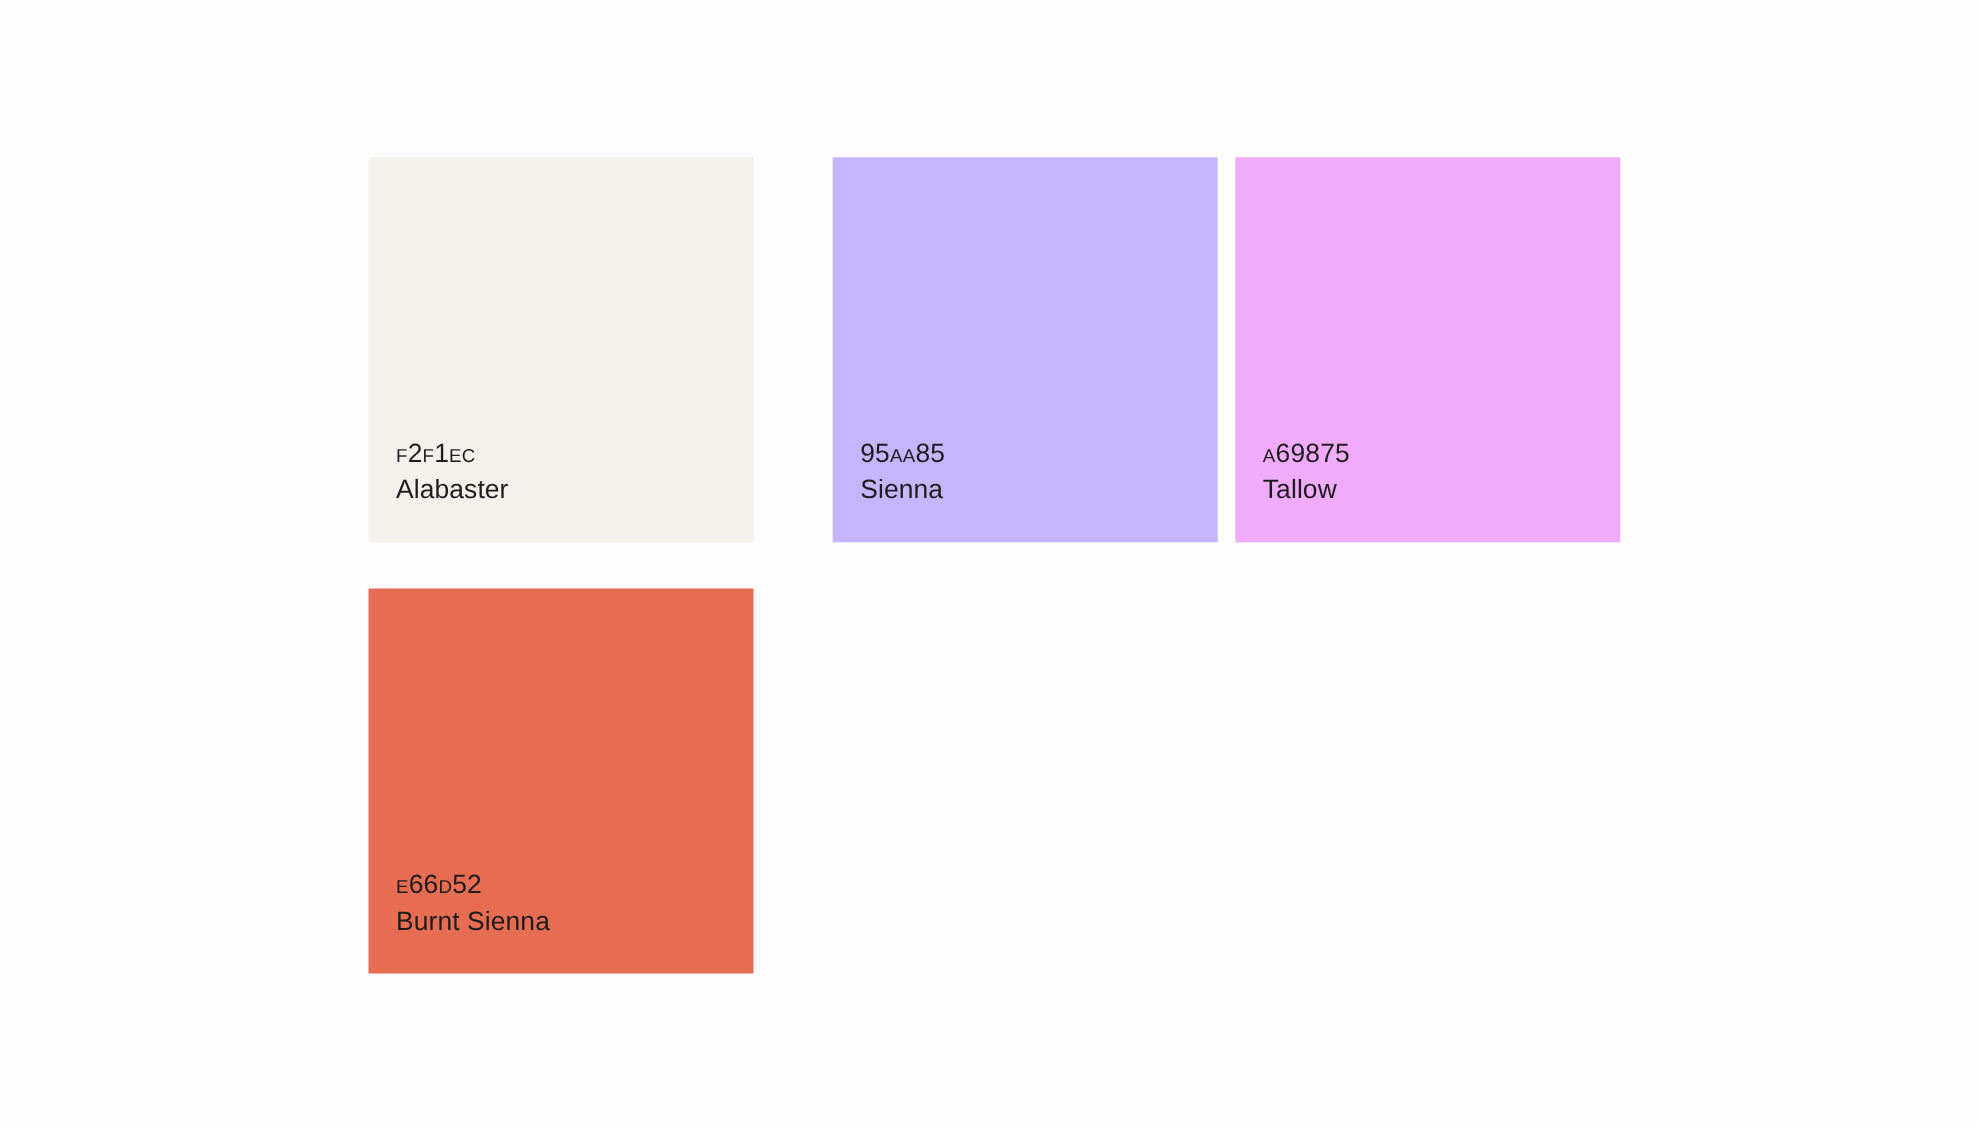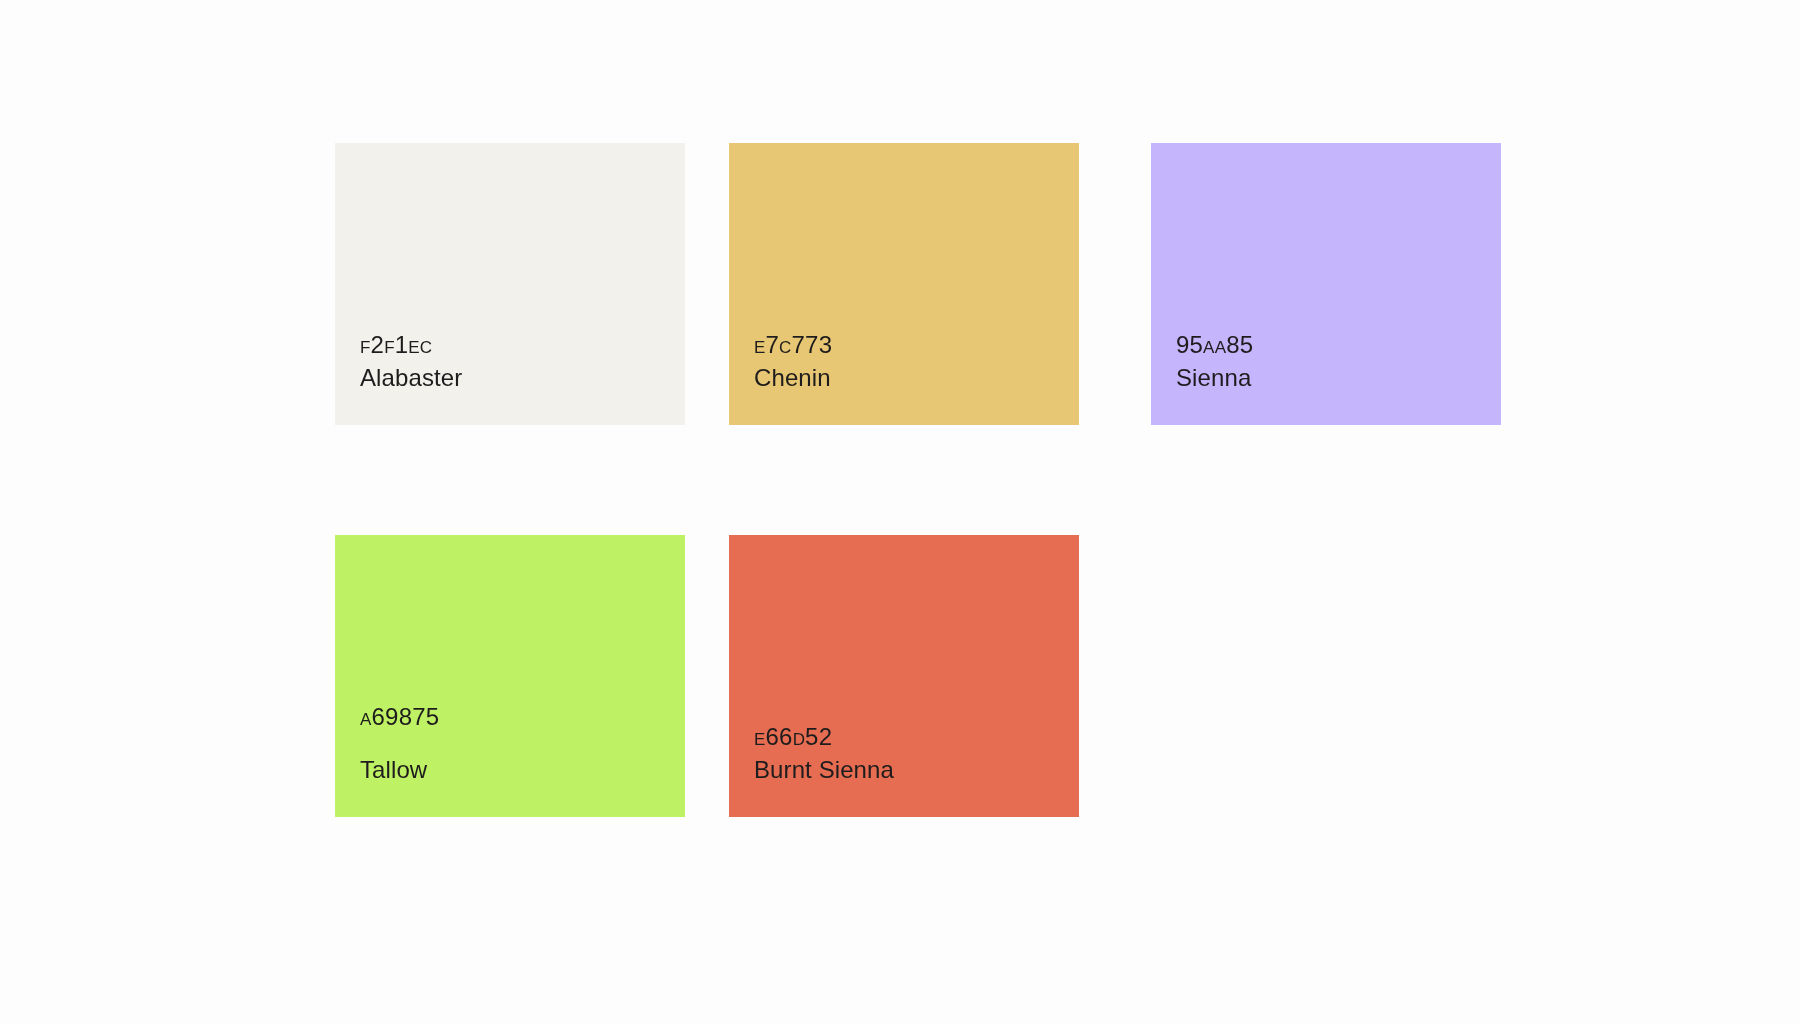--- a/index.html
+++ b/index.html
@@ -21,21 +21,21 @@
     display: grid;
     grid-template-columns: repeat(3, 350px);
     grid-template-rows: repeat(2, 350px);
     column-gap: 44px;
     row-gap: 42px;
   }
 
   .swatch {
     position: relative;
     width: 350px;
-    height: 282px;
+    height: 350px;
     box-sizing: border-box;
     display: flex;
     flex-direction: column;
     justify-content: flex-end;
     align-items: flex-start;
     padding: 0 0 33px 25px;
     overflow: hidden;
   }
 
   .swatch-hex {
@@ -59,31 +59,27 @@
 </head>
 <body style="background: rgb(253, 253, 253);">
 
 <div id="palette-board">
 
   <div class="swatch" style="background: rgb(242, 241, 236); color: rgb(30, 28, 28);">
     <span class="swatch-hex">F2F1EC</span>
     <span class="swatch-name">Alabaster</span>
   </div>
 
-  <div class="swatch" style="background: rgb(231, 199, 115); color: rgb(30, 28, 28);">
-    <span class="swatch-hex">E7C773</span>
-    <span class="swatch-name">Chenin</span>
-  </div>
 
   <div class="swatch" style="background: #c4b5fd; color: rgb(30, 28, 28); margin-left: 28px;">
     <span class="swatch-hex">95AA85</span>
     <span class="swatch-name">Sienna</span>
   </div>
 
-  <div class="swatch" style="background: #bef264; color: rgb(30, 28, 28); gap: 20px;">
+  <div class="swatch" style="background: #f0abfc; color: rgb(30, 28, 28);">
     <span class="swatch-hex">A69875</span>
     <span class="swatch-name">Tallow</span>
   </div>
 
   <div class="swatch" style="background: rgb(230, 109, 82); color: rgb(30, 28, 28); text-align: right;">
     <span class="swatch-hex">E66D52</span>
     <span class="swatch-name">Burnt Sienna</span>
   </div>
 
 

